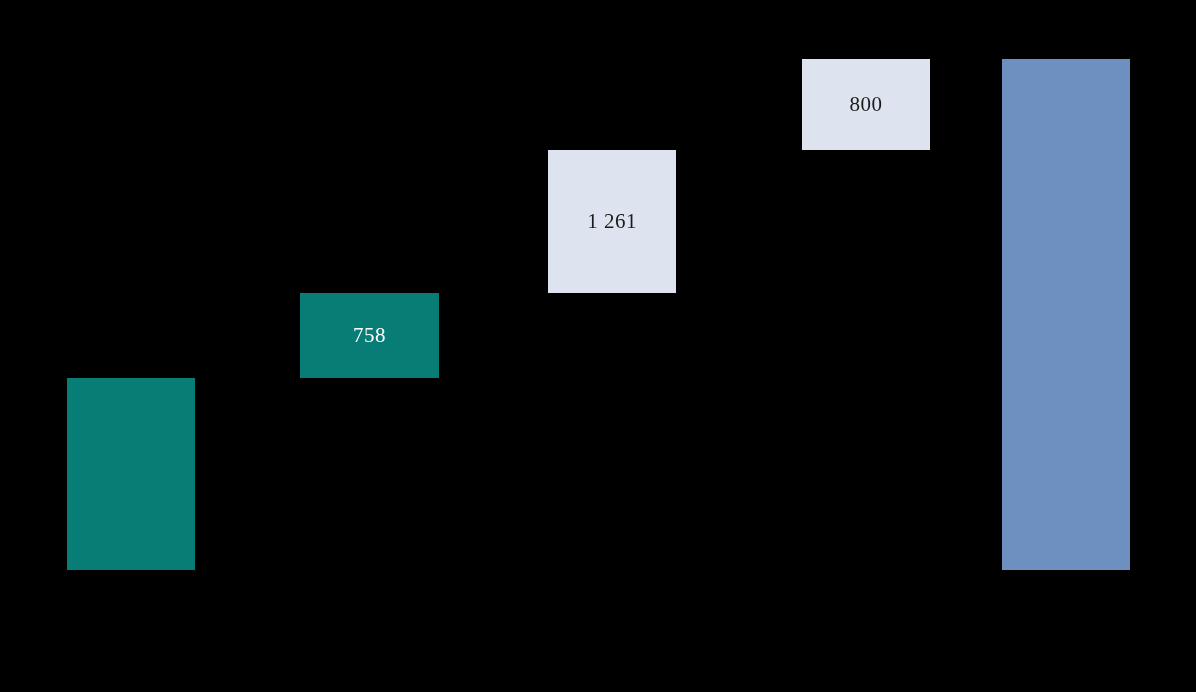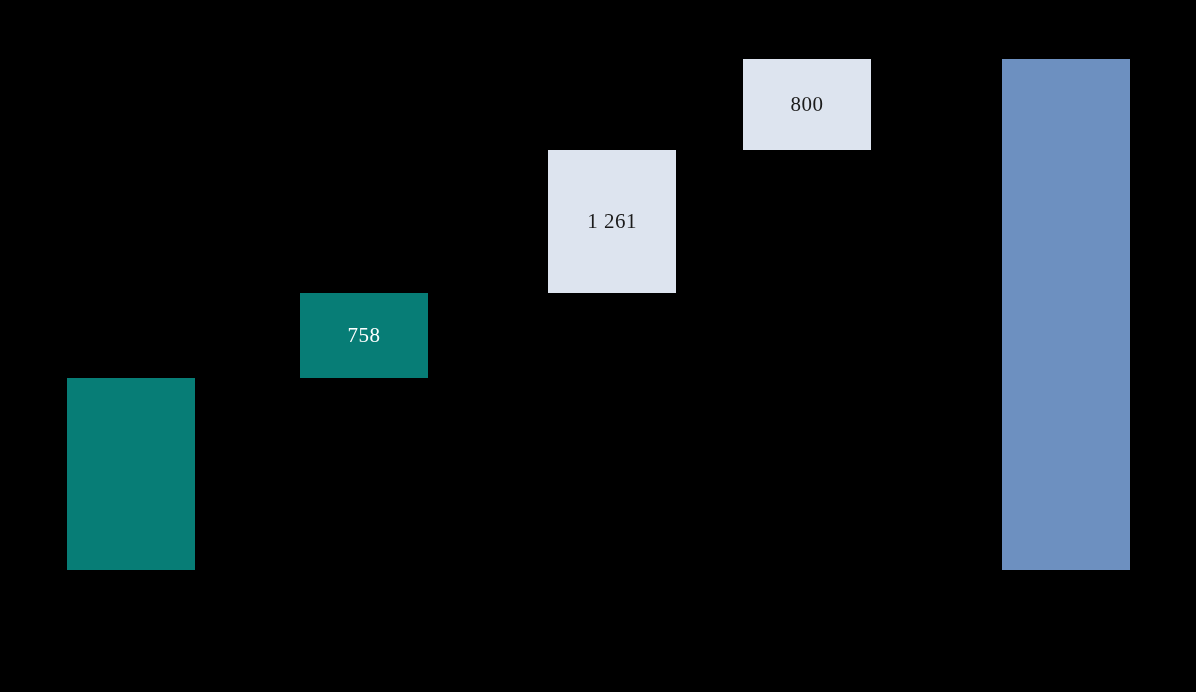--- a/index.html
+++ b/index.html
@@ -26,23 +26,23 @@
     letter-spacing: 0.5px;
     line-height: 1;
     user-select: none;
   }
 </style>
 </head>
 <body>
 
 <div id="chart" class="chart" style="background: rgb(0, 0, 0);">
     <div class="bar" style="left: 67px; width: 128px; top: 378.474px; height: 191.526px; background: rgb(7, 125, 118);"></div>
-    <div class="bar" style="left: 300px; width: 128px; top: 292.571px; height: 85.9033px; background: rgb(7, 125, 118);">
+    <div class="bar" style="left: 300px; width: 139px; top: 292.571px; height: 85.9033px; background: rgb(7, 125, 118);">
       <span class="bar-label" style="color: rgb(255, 255, 255);">758</span>
     </div>
     <div class="bar" style="left: 548px; width: 128px; top: 149.663px; height: 142.908px; background: rgb(221, 228, 239);">
       <span class="bar-label" style="color: rgb(27, 27, 27);">1 261</span>
     </div>
-    <div class="bar" style="left: 743px; width: 128px; top: 59px; height: 90.6631px; background: rgb(221, 228, 239);">
+    <div class="bar" style="left: 802px; width: 128px; top: 59px; height: 90.6631px; background: rgb(221, 228, 239);">
       <span class="bar-label" style="color: rgb(27, 27, 27);">800</span>
     </div>
     <div class="bar" style="left: 1002px; width: 128px; top: 59px; height: 511px; background: rgb(109, 144, 192);"></div>
   </div>
 
 </body></html>

